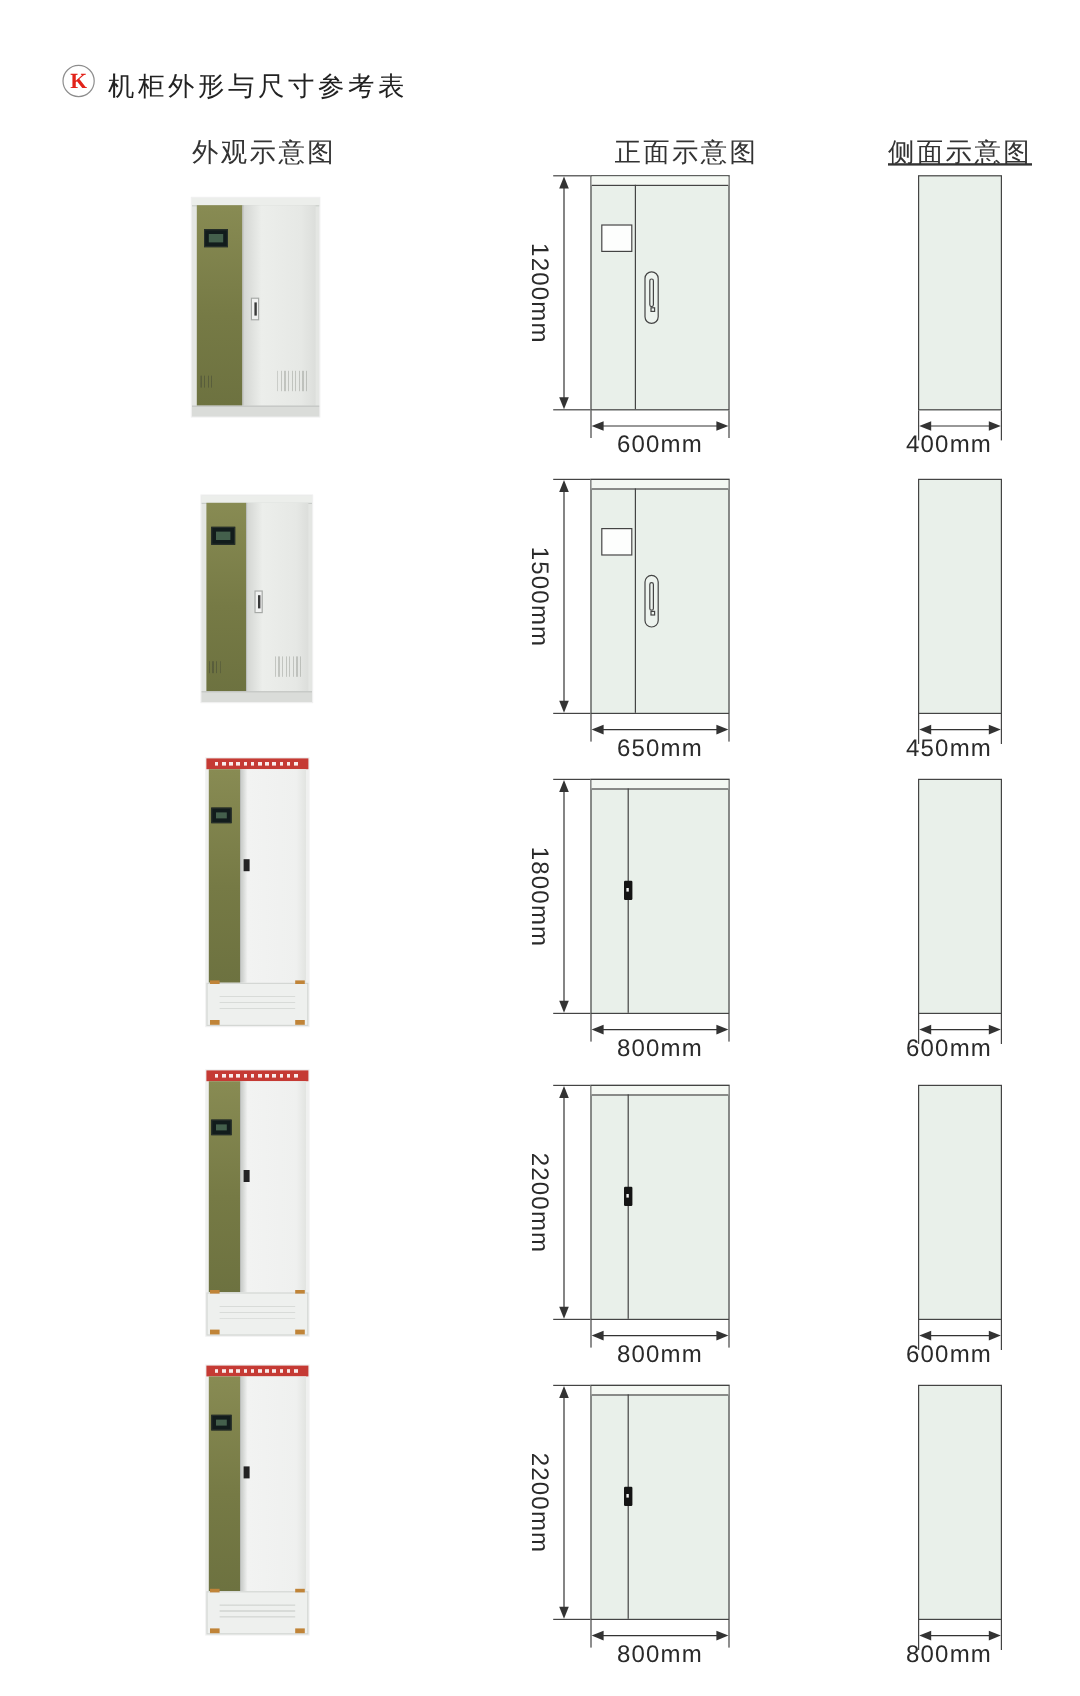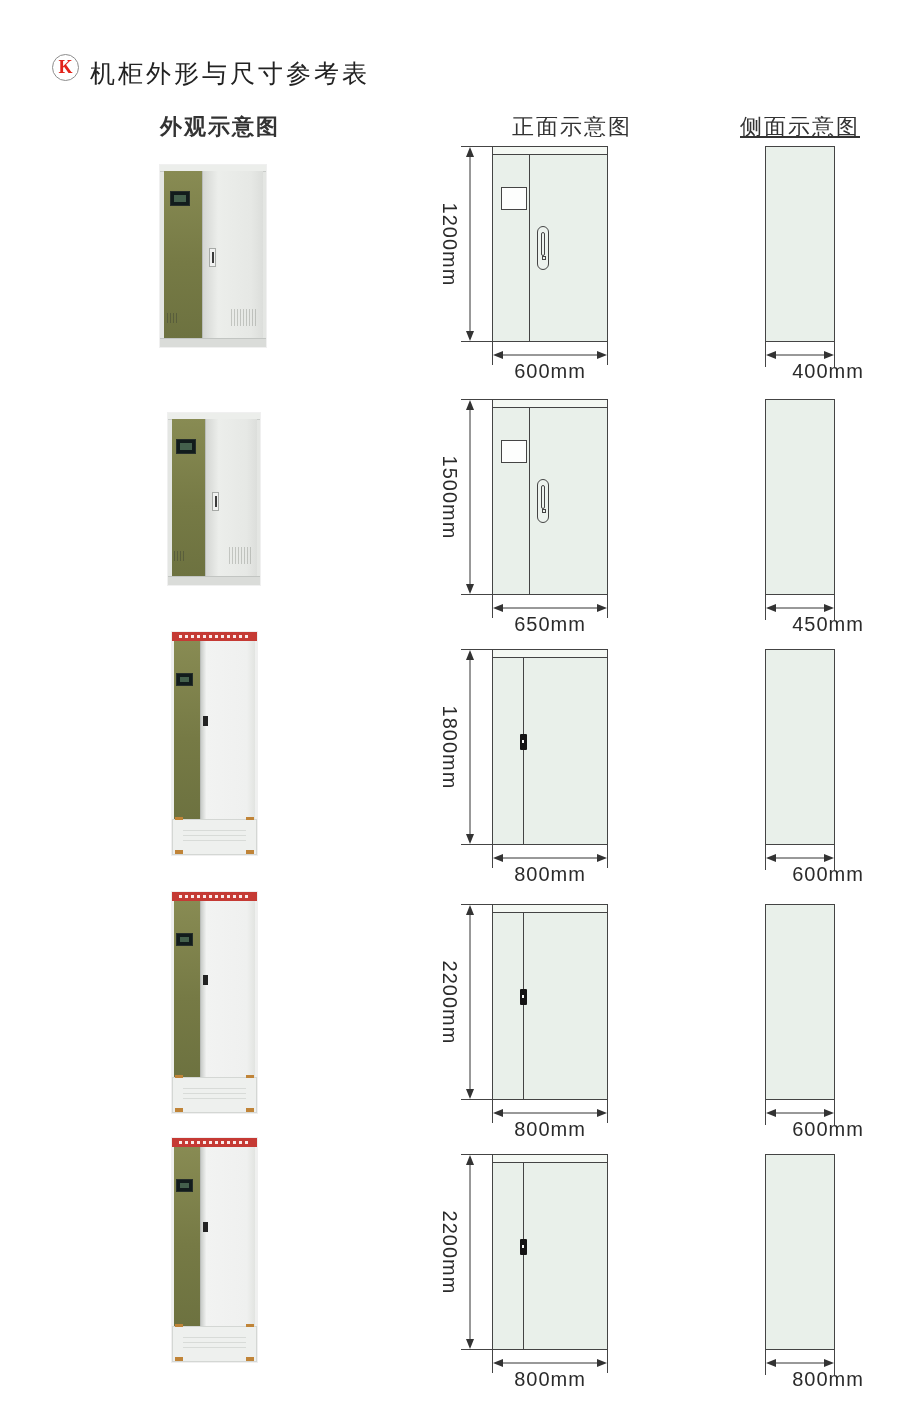--- a/index.html
+++ b/index.html
@@ -10,26 +10,26 @@
   .abs { position:absolute; }
 
   
   .title-badge {
     left:52px; top:54px; width:27px; height:27px; border:1px solid #8d8d8d;
     border-radius:50%; box-sizing:border-box; text-align:center;
     font-family:"Liberation Serif", serif; font-weight:bold; font-size:18px;
     line-height:25px; color:#e2231a;
   }
   .title-text {
-    left:90px; top:57px; font-size:25px; color:#222; letter-spacing:3px; font-weight:500;font-family:Liberation Serif, serif;
+    left:90px; top:57px; font-size:22px; color:#222; letter-spacing:3px; font-weight:500;font-family:Liberation Serif, serif;
   }
 
   
   .col-header { top:112px; width:140px; text-align:center; font-size:22px; color:#333; letter-spacing:2px; }
-  .col-h1 { left:150px;font-weight:bold; } .col-h2 { left:502px; } .col-h3 { left:730px;text-decoration:underline; }
+  .col-h1 { left:150px; } .col-h2 { left:502px; } .col-h3 { left:730px;text-decoration:underline; }
 
   
   .row { position:absolute; left:0; width:900px; height:250px; }
 
   
   .extline-top { left:461px; top:3px; width:147px; height:0; border-top:1px solid #444; }
   .extline-bot { left:461px; top:198px; width:32px; height:0; border-top:1px solid #444; }
   .vdim { left:461px; top:3px; }
   .vlabel {
     left:399px; top:90px; width:100px; text-align:center; font-size:20px; color:#2a2a2a;
@@ -63,21 +63,21 @@
   .hlabel { left:482px; top:217px; width:136px; text-align:center; font-size:20px; color:#2a2a2a; letter-spacing:1px; }
 
   
   .srect {
     left:765px; top:3px; width:70px; height:196px; box-sizing:border-box;
     border:1px solid #444; background:#e9f0ea;
   }
   .sv-extl { left:765px; top:199px; height:25px; width:0; border-left:1px solid #444; }
   .sv-extr { left:834px; top:199px; height:25px; width:0; border-left:1px solid #444; }
   .sdim { left:765px; top:206px; }
-  .slabel { left:783px; top:217px; width:90px; text-align:center; font-size:20px; color:#2a2a2a; letter-spacing:1px; }
+  .slabel { left:755px; top:217px; width:90px; text-align:left; font-size:20px; color:#2a2a2a; letter-spacing:1px; }
 
   
   .photo { position:absolute; background:#e4e6e3; box-shadow:0 0 0 1px rgba(0,0,0,0.06); }
   .p-cap  { position:absolute; left:0; right:0; top:0; height:6px; background:#eceeeb; border-bottom:1px solid #c9ccc9; }
   .p-green { position:absolute; background:linear-gradient(180deg,#888b53 0%,#767a45 55%,#6d7240 100%); }
   .photo-sm .p-green { left:4%; width:36%; top:6px; bottom:8px; }
   .p-screen { position:absolute; background:#121c1c; border:1px solid #262e2a; box-sizing:border-box; }
   .p-screen::after { content:""; position:absolute; left:3px; top:3px; right:3px; bottom:3px; background:#44604c; }
   .photo-sm .p-screen { left:14%; top:20px; width:20px; height:15px; }
   .p-door { position:absolute; background:linear-gradient(90deg,#d4d6d3 0%,#eceeeb 25%,#e6e8e5 80%,#dcdedb 100%); border-left:1px solid #b9bcb9; }

